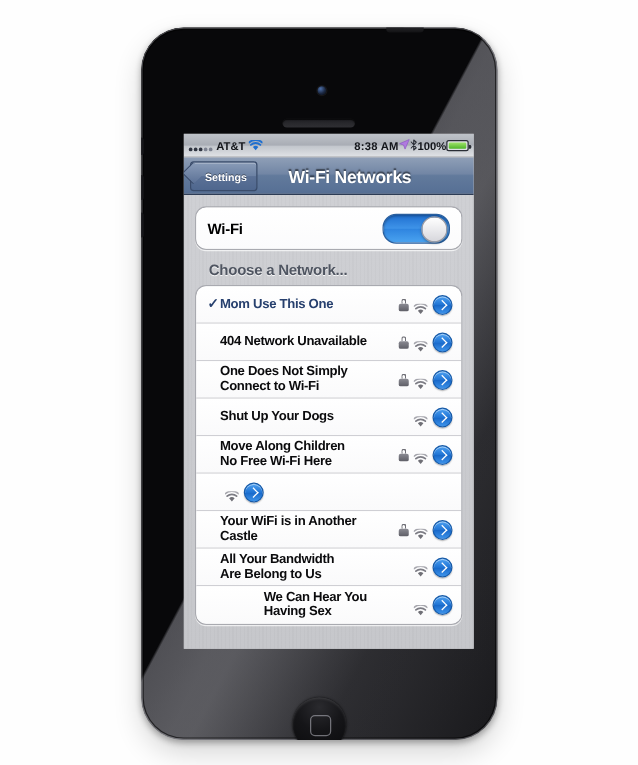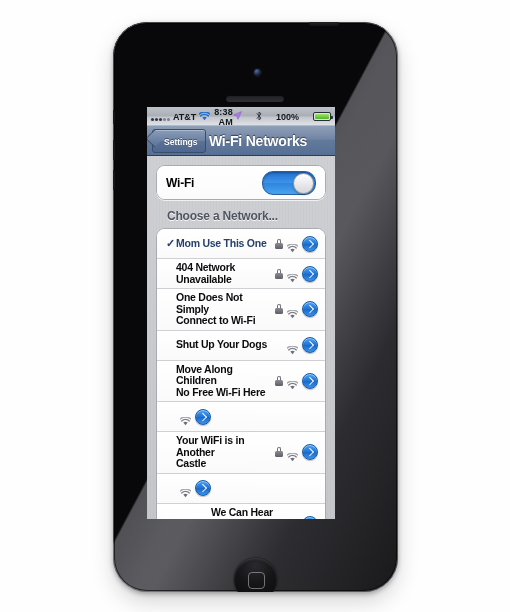--- a/index.html
+++ b/index.html
@@ -104,40 +104,40 @@
     width: 15px; height: 15px;
     margin: -8px 0 0 -8px;
     border: 1.6px solid rgba(190,190,198,0.55);
     border-radius: 4px;
   }
 
   
   #screen {
     position: absolute;
     left: 34px; top: 85px;
-    width: 188px; height: 412px;
+    width: 232px; height: 412px;
     background: #c8c8cc;
     overflow: hidden;
   }
 
   
   #status-bar {
     height: 19px;
     background: linear-gradient(180deg,#bfc3c9 0%,#a9adb5 48%,#c2c6cc 52%,#e2e4e8 100%);
     display: flex;
     align-items: center;
     padding: 0 4px;
     font-size: 9px;
     font-weight: bold;
     color: #14161b;
     box-shadow: inset 0 -1px 0 rgba(0,0,0,0.18);
   }
   .sb-left { display: flex; align-items: center; gap: 3px; flex: 0 0 auto; }
   .sb-center { flex: 1 1 auto; text-align: right; letter-spacing: 0.2px; }
-  .sb-right { display: flex; align-items: center; gap: 14px; flex: 0 0 auto; }
+  .sb-right { display: flex; align-items: center; gap: 0; flex: 0 0 auto; }
 
   .signal-dots { display: flex; align-items: flex-end; gap: 1px; height: 8px; }
   .signal-dots i {
     display: block; width: 3px; height: 3px; border-radius: 50%;
     background: #2f3440;
   }
   .signal-dots i.off { background: #7d8290; }
 
   .wifi-bars { position: relative; width: 11px; height: 9px; }
   .wifi-bars svg { display:block; }
@@ -536,20 +536,22 @@
               <span class="wifi-icon"><svg width="11" height="9" viewBox="0 0 11 9">
                   <path d="M5.5 8.2 L3.3 5.6 A3.4 3.4 0 0 1 7.7 5.6 Z" fill="#6f6f76"></path>
                   <path d="M1.7 3.9 A5.7 5.7 0 0 1 9.3 3.9" stroke="#7d7d85" stroke-width="1.4" fill="none" stroke-linecap="round"></path>
                   <path d="M0.2 2.0 A8.0 8.0 0 0 1 10.8 2.0" stroke="#a6a6ad" stroke-width="1.3" fill="none" stroke-linecap="round"></path>
                 </svg></span>
               <span class="disclosure"></span>
             </span>
           </div>
           <div class="net-row">
             <span class="net-check"></span>
+            <span class="net-name">All Your Bandwidth
+Are Belong to Us</span>
             <span class="net-icons">
               <span class="wifi-icon"><svg width="11" height="9" viewBox="0 0 11 9">
                   <path d="M5.5 8.2 L3.3 5.6 A3.4 3.4 0 0 1 7.7 5.6 Z" fill="#6f6f76"></path>
                   <path d="M1.7 3.9 A5.7 5.7 0 0 1 9.3 3.9" stroke="#7d7d85" stroke-width="1.4" fill="none" stroke-linecap="round"></path>
                   <path d="M0.2 2.0 A8.0 8.0 0 0 1 10.8 2.0" stroke="#a6a6ad" stroke-width="1.3" fill="none" stroke-linecap="round"></path>
                 </svg></span>
               <span class="disclosure"></span>
             </span>
           </div>
           <div class="net-row">

